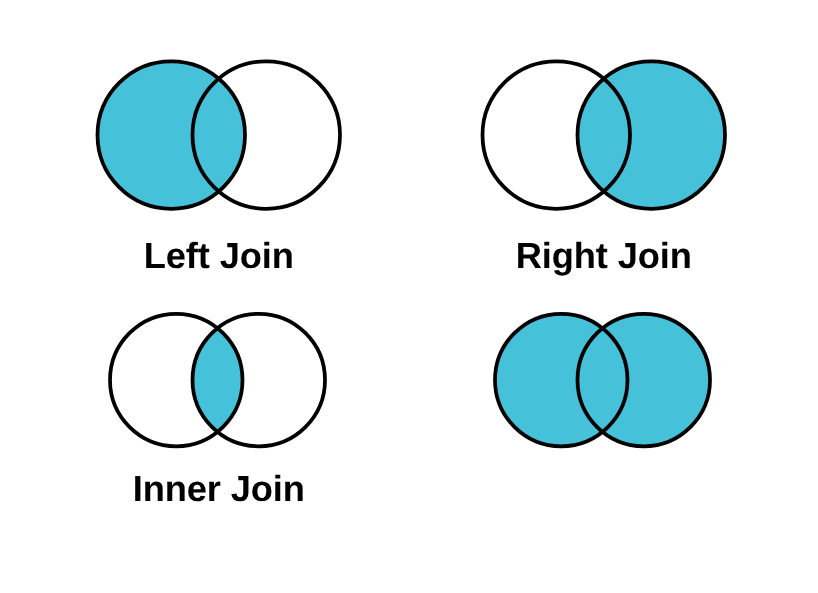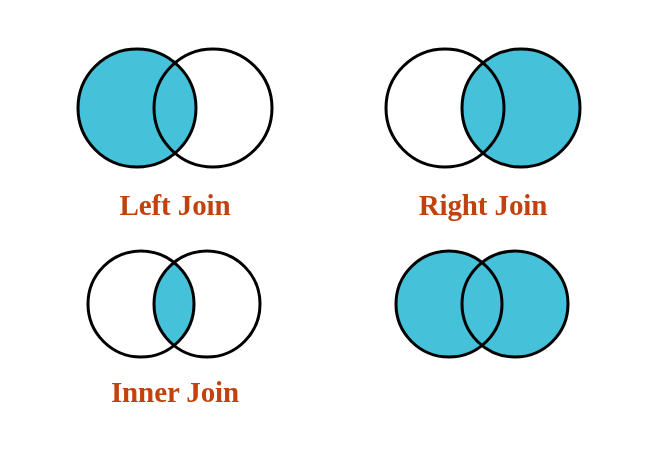--- a/index.html
+++ b/index.html
@@ -23,23 +23,23 @@
   .venn-cell {
     position: absolute;
     display: flex;
     flex-direction: column;
     align-items: center;
   }
   .venn-figure {
     display: block;
   }
   .venn-label {
-    font-family: Liberation Serif, serif;
+    font-family: Liberation Sans, sans-serif;
     font-weight: bold;
-    color: #c2410c;
+    color: #000000;
     text-align: left;
     line-height: 1.12;
     letter-spacing: -0.1px;
     white-space: pre-line;
     -webkit-font-smoothing: antialiased;
   }
   
   #cell-left-join   { left: 55px;  top: 44px; width: 240px; }
   #cell-right-join  { left: 360px; top: 44px; width: 246px; }
   #cell-inner-join  { left: 55px;  top: 246px; width: 240px; }

